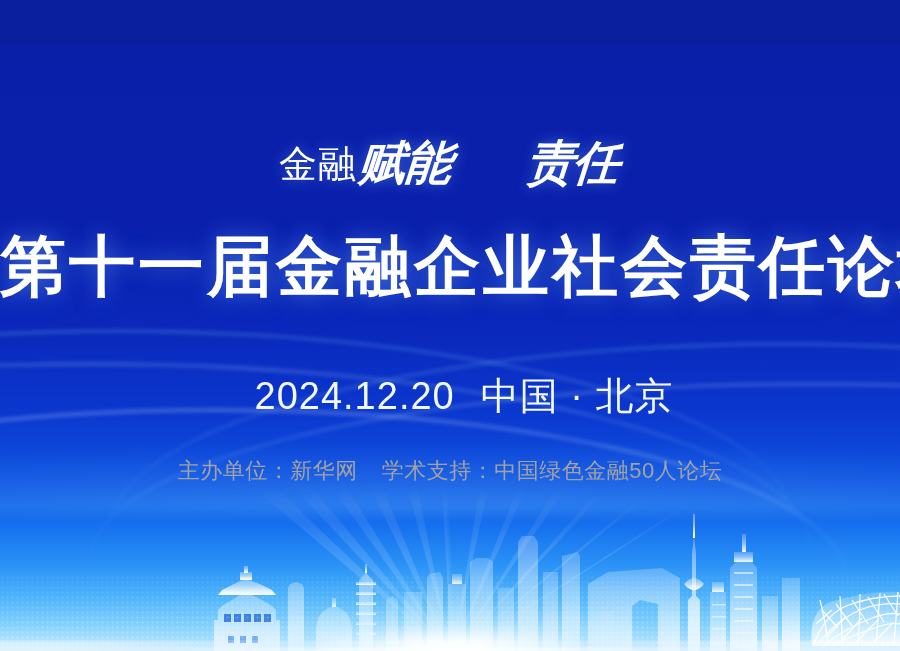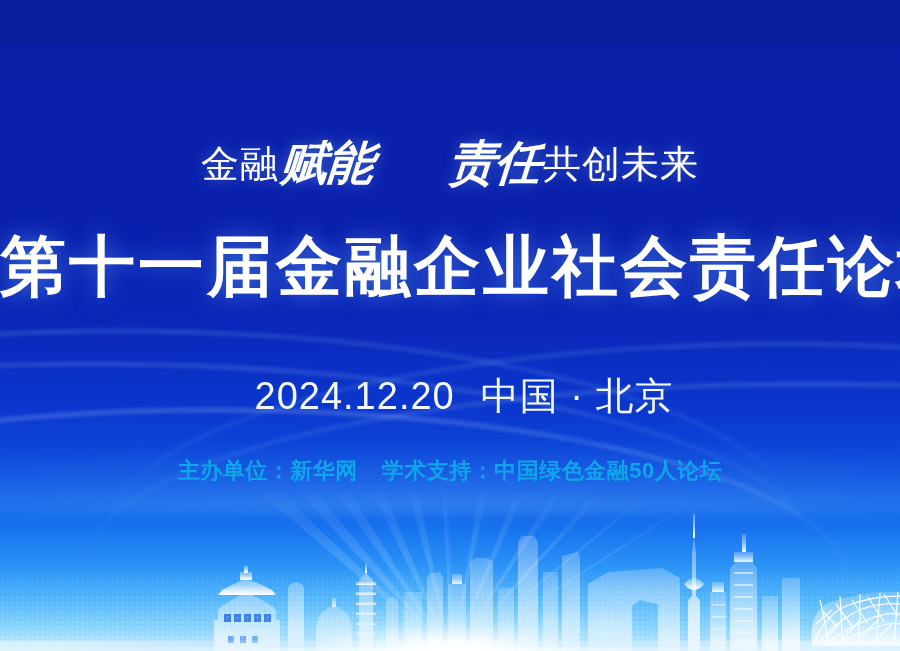--- a/index.html
+++ b/index.html
@@ -189,23 +189,23 @@
     white-space: nowrap;
     padding-left: 28px;
   }
   .date-row .sep { display: inline-block; width: 26px; }
 
   .credits-row {
     position: absolute;
     top: 412px;
     left: 0; right: 0;
     font-size: 22px;
-    font-weight: 700;
+    font-weight: 400;
     letter-spacing: 0.5px;
-    color: #0ea5e9;
+    color: #a3a3a3;
     white-space: nowrap;
   }
   .credits-row .sep { display: inline-block; width: 24px; }
 
   
   .skyline {
     position: absolute;
     left: 0;
     bottom: 0;
     width: 900px;
@@ -384,21 +384,20 @@
 
   <div class="content">
 
     <div class="tagline-row">
       <div class="tagline">
         <span>金融</span>
           <span class="brush">赋能</span>
       </div>
       <div class="tagline">
           <span class="brush">责任</span>
-          <span>共创未来</span>
       </div>
     </div>
 
     <div class="main-title">第十一届金融企业社会责任论坛</div>
 
     <div class="date-row">
       <span>2024.12.20</span><span class="sep"></span><span>中国 · 北京</span>
     </div>
 
     <div class="credits-row">

